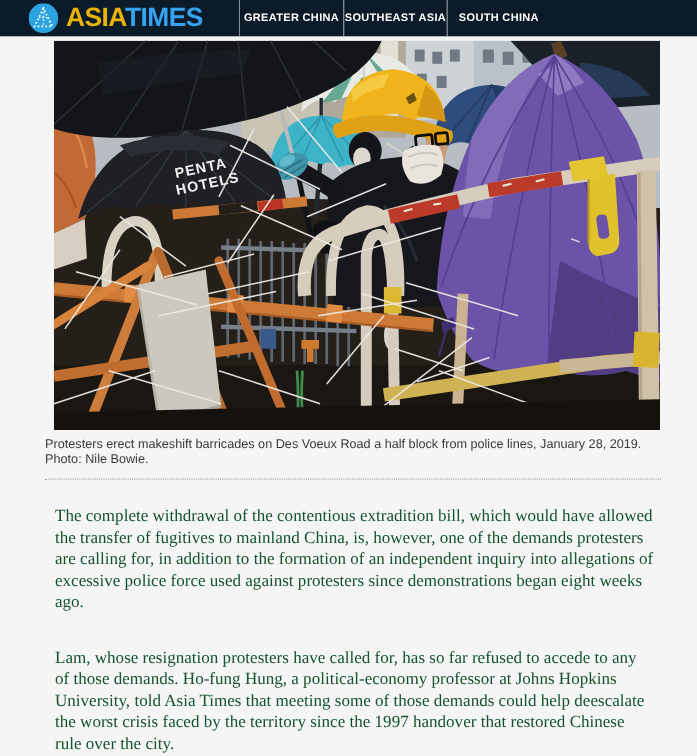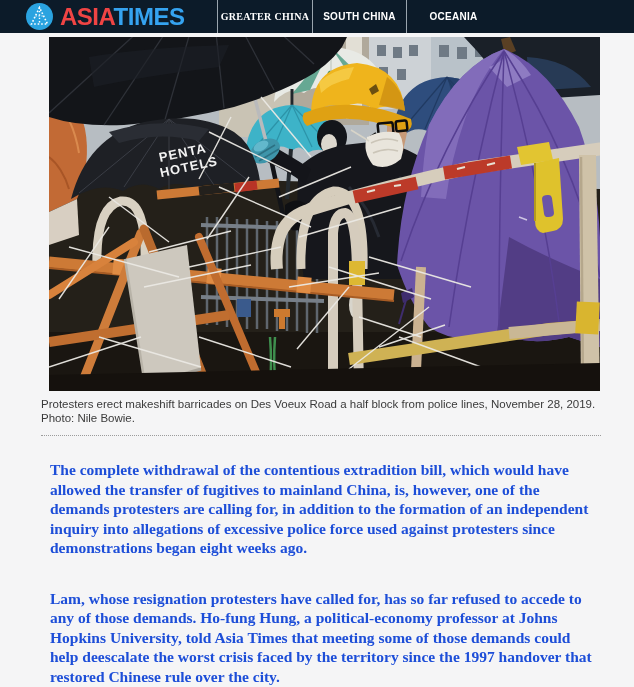--- a/index.html
+++ b/index.html
@@ -17,72 +17,71 @@
   }
   .brand {
     width: 217px; display: flex; align-items: center;
     padding-left: 26px; cursor: pointer;
   }
   .brand-logo { width: 27px; height: 27px; margin-right: 7px; flex: 0 0 auto; }
   .brand-word {
     font-size: 24px; font-weight: 800; letter-spacing: -0.5px;
     white-space: nowrap; line-height: 33px;
   }
-  .brand-word .w1 { color: #ef4444; }
+  .brand-word .w1 { color: #eab308; }
   .brand-word .w2 { color: #35a3f0; text-align: center; }
   .nav-items { display: flex; flex: 1; align-items: stretch; overflow: hidden; }
   .nav-item {
     border-left: 1px solid #9aa5ae;
     color: #ffffff; font-size: 10px; font-weight: 700; letter-spacing: 0.3px;
     display: flex; align-items: center; justify-content: center;
     white-space: nowrap; cursor: pointer;
   }
-  .nav-item:nth-child(1) { width: 95px; font-family: Liberation Serif, serif; }
+  .nav-item:nth-child(1) { width: 95px; }
   .nav-item:nth-child(2) { width: 94px; }
   .nav-item:nth-child(3) { width: 94px; }
   .nav-item:nth-child(4) { width: 78px; }
   .nav-item:nth-child(5) { flex: 1; justify-content: flex-start; padding-left: 12px; }
   
   .content { margin-left: 41px; width: 560px; }
   figure { margin: 4px 0 0 0; }
   .photo-frame { margin-left: 8px; width: 551px; height: 354px; display: block; }
   figcaption {
     margin-top: 6px;
     font-size: 11.5px; color: #3a3a3a; line-height: 14px;
   }
   .dotted-rule {
     border: 0; border-top: 1px dotted #9c9c9c;
     margin-top: 10px; height: 0;
   }
   article { padding: 24px 0 0 9px; width: 551px; }
   article p {
     font-family: "Liberation Serif", "DejaVu Serif", serif;
-    font-size: 15.5px; line-height: 19.5px; color: #1d4ed8;
+    font-size: 15.5px; line-height: 19.5px; color: #14532d;
     width: 545px;
-    font-weight: bold;
   }
   article p + p { margin-top: 31px; }
 </style>
 </head>
 <body>
 
 <header class="navbar">
   <div class="brand">
     <svg class="brand-logo" viewBox="0 0 27 27">
       <circle cx="13.5" cy="13.5" r="13.5" fill="#2aa3e0"></circle>
       <path d="M13.5,4.5 L5.5,21 L21.5,21 Z" fill="none" stroke="#ffffff" stroke-width="1.6" stroke-dasharray="1.6 1.9"></path>
       <path d="M13.5,4.5 L13.5,21" stroke="#ffffff" stroke-width="1.4" stroke-dasharray="1.4 2"></path>
       <path d="M9.5,13 L17.5,13" stroke="#ffffff" stroke-width="1.2" stroke-dasharray="1.2 1.8"></path>
     </svg>
     <span class="brand-word"><span class="w1">ASIA</span><span class="w2">TIMES</span></span>
   </div>
   <nav class="nav-items">
     <div class="nav-item">GREATER CHINA</div>
+    <div class="nav-item">SOUTHEAST ASIA</div>
     <div class="nav-item">SOUTH CHINA</div>
-    <div class="nav-item">OCEANIA</div>
   </nav>
 </header>
 
 <main class="content">
   <figure>
     <svg class="photo-frame" viewBox="0 0 551 354">
 
       <g>
         <rect x="0" y="0" width="551" height="160" fill="#b7bdc2"></rect>
         <rect x="170" y="0" width="75" height="100" fill="#c9c3b4"></rect>
@@ -332,21 +331,21 @@
         <path d="M330,310 L396,288"></path>
           <path d="M160,95 L242,135"></path>
           <path d="M182,80 L150,142"></path>
         <path d="M212,60 L262,120"></path>
           <path d="M240,250 L330,236"></path>
           <path d="M60,160 L120,205"></path>
       </g>
 
       <path d="M0,338 L551,326 L551,354 L0,354 Z" fill="#15110d"></path>
     </svg>
-    <figcaption>Protesters erect makeshift barricades on Des Voeux Road a half block from police lines, November 28, 2019. Photo: Nile Bowie.</figcaption>
+    <figcaption>Protesters erect makeshift barricades on Des Voeux Road a half block from police lines, January 28, 2019. Photo: Nile Bowie.</figcaption>
     <hr class="dotted-rule">
   </figure>
 
   <article>
     <p>The complete withdrawal of the contentious extradition bill, which would have allowed the transfer of fugitives to mainland China, is, however, one of the demands protesters are calling for, in addition to the formation of an independent inquiry into allegations of excessive police force used against protesters since demonstrations began eight weeks ago.</p>
     <p>Lam, whose resignation protesters have called for, has so far refused to accede to any of those demands. Ho-fung Hung, a political-economy professor at Johns Hopkins University, told Asia Times that meeting some of those demands could help deescalate the worst crisis faced by the territory since the 1997 handover that restored Chinese rule over the city.</p>
   </article>
 </main>
 
 </body></html>

